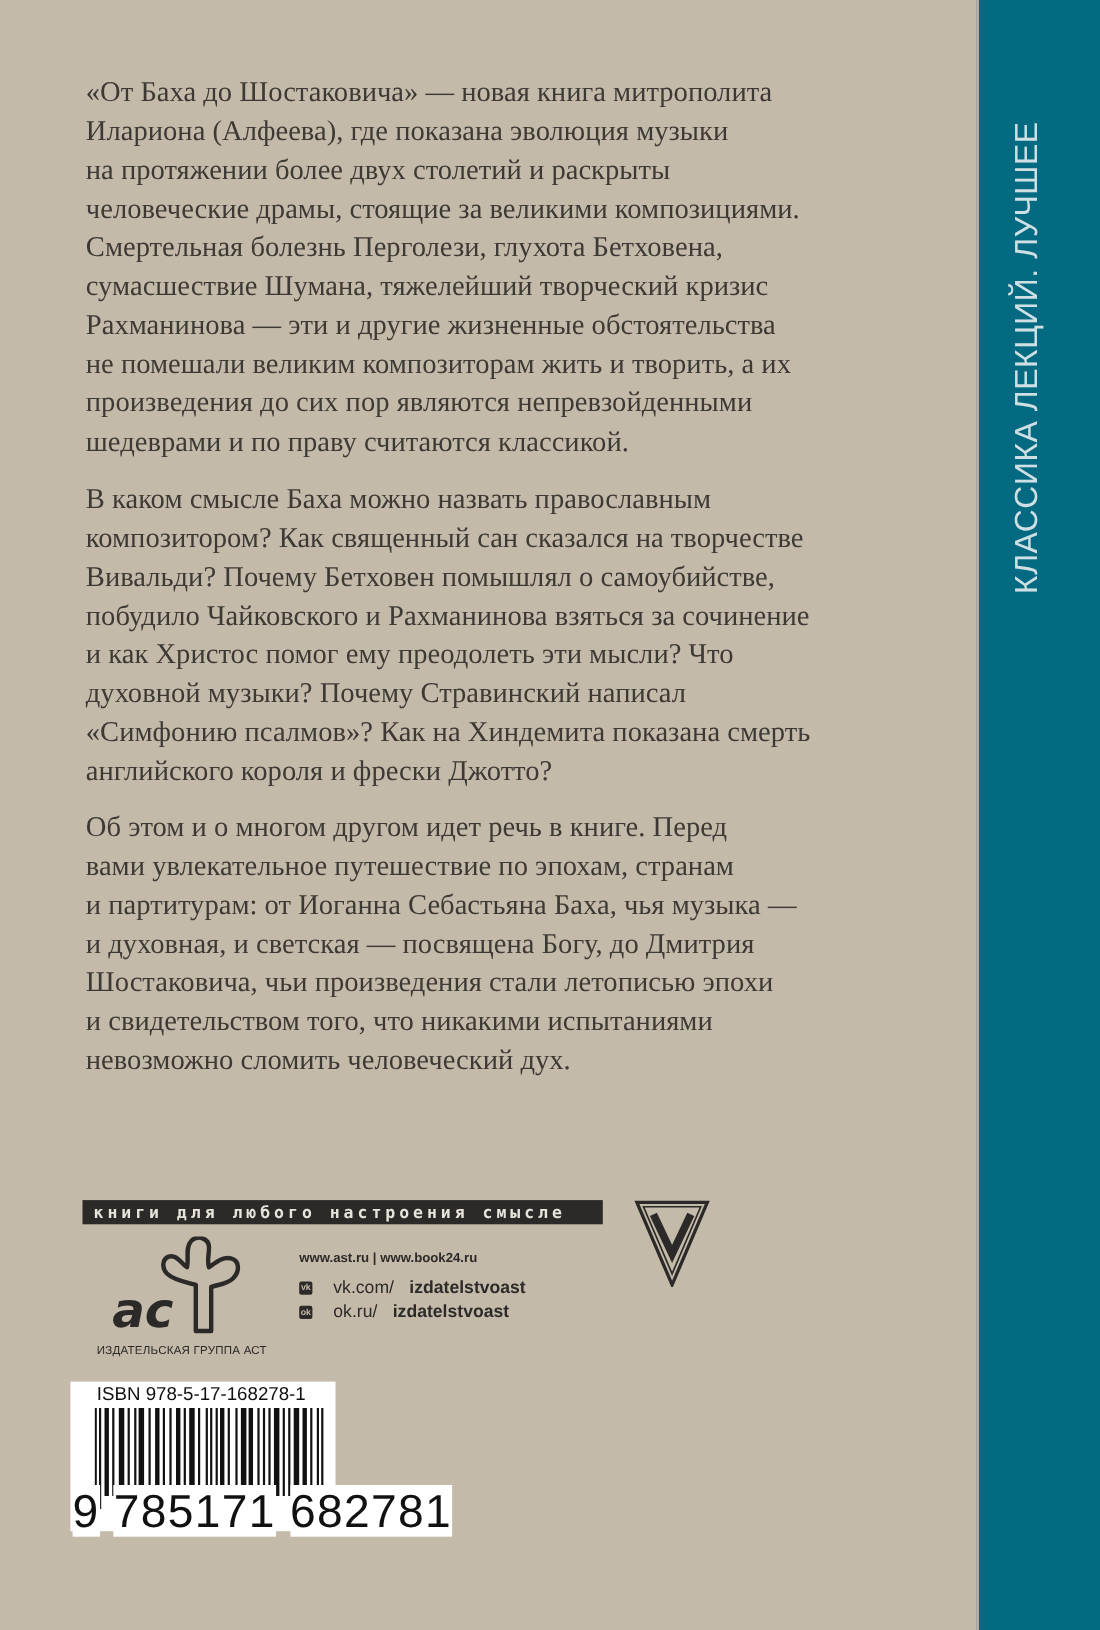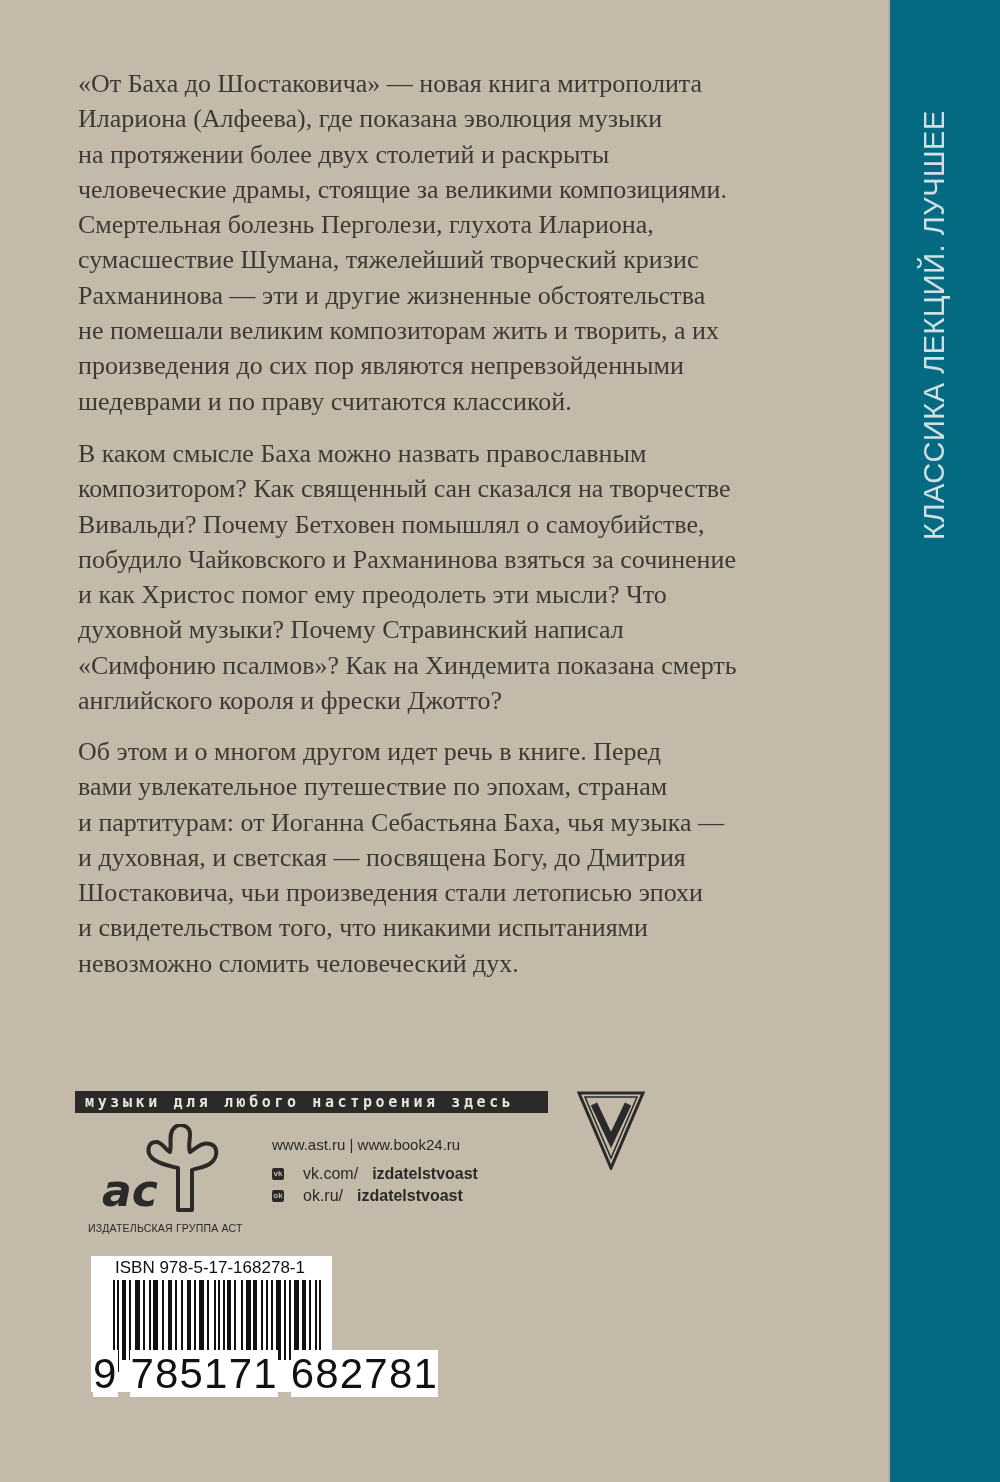--- a/index.html
+++ b/index.html
@@ -62,29 +62,29 @@
   }
   .logo-caption {
     position: absolute; left: 88px; top: 1222px;
     font-family: "Liberation Sans", sans-serif; font-size: 10.5px;
     color: #2b2a28; letter-spacing: 0.2px; white-space: nowrap;
   }
   .links {
     position: absolute; left: 272px; top: 1136px;
     font-family: "Liberation Sans", sans-serif; color: #2b2a28;
   }
-  .links .sites { font-weight: normal; font-size: 15px; white-space: nowrap; margin-bottom: 10px; }
+  .links .sites { font-weight: bold; font-size: 12px; white-space: nowrap; margin-bottom: 10px; }
   .links .social { font-size: 16px; white-space: nowrap; height: 22px; display: flex; align-items: center; gap: 14px; }
   .links .social b { font-weight: bold; }
   .social-icon {
     display: inline-block; width: 12px; height: 12px; background: #2b2a28; border-radius: 2px;
     margin-right: 5px; color: #c4baa9; font-size: 8px; line-height: 12px; text-align: center; font-weight: bold;
   }
   .barcode-box {
-    position: absolute; left: 91px; top: 1256px; width: 241px; height: 136px;
+    position: absolute; left: 64px; top: 1256px; width: 241px; height: 136px;
     background: #ffffff;
   }
   .isbn-text {
     position: absolute; left: 24px; top: 2px;
     font-family: "Liberation Sans", sans-serif; font-size: 17px; color: #111; white-space: nowrap;
   }
   .bars { position: absolute; left: 22px; top: 24px; width: 212px; height: 92px; }
   .barcode-digits {
     position: absolute; left: 2px; top: 94px; width: 236px;
     font-family: "Liberation Sans", sans-serif; font-size: 42px; color: #111; white-space: nowrap;
@@ -95,21 +95,21 @@
 </head>
 <body>
 
 <div class="cover">
 
   <div class="text-block" id="p1">
     <span class="line">«От Баха до Шостаковича» — новая книга митрополита</span>
     <span class="line">Илариона (Алфеева), где показана эволюция музыки</span>
     <span class="line">на протяжении более двух столетий и раскрыты</span>
     <span class="line">человеческие драмы, стоящие за великими композициями.</span>
-    <span class="line">Смертельная болезнь Перголези, глухота Илариона,</span>
+    <span class="line">Смертельная болезнь Перголези, глухота Бетховена,</span>
     <span class="line">сумасшествие Шумана, тяжелейший творческий кризис</span>
     <span class="line">Рахманинова — эти и другие жизненные обстоятельства</span>
     <span class="line">не помешали великим композиторам жить и творить, а их</span>
     <span class="line">произведения до сих пор являются непревзойденными</span>
     <span class="line">шедеврами и по праву считаются классикой.</span>
   </div>
 
   <div class="text-block" id="p2">
     <span class="line">В каком смысле Баха можно назвать православным</span>
     <span class="line">композитором? Как священный сан сказался на творчестве</span>
@@ -124,21 +124,21 @@
   <div class="text-block" id="p3">
     <span class="line">Об этом и о многом другом идет речь в книге. Перед</span>
     <span class="line">вами увлекательное путешествие по эпохам, странам</span>
     <span class="line">и партитурам: от Иоганна Себастьяна Баха, чья музыка —</span>
     <span class="line">и духовная, и светская — посвящена Богу, до Дмитрия</span>
     <span class="line">Шостаковича, чьи произведения стали летописью эпохи</span>
     <span class="line">и свидетельством того, что никакими испытаниями</span>
     <span class="line">невозможно сломить человеческий дух.</span>
   </div>
 
-  <div class="tagline-bar">музыки для любого настроения здесь</div>
+  <div class="tagline-bar">книги для любого настроения смысле</div>
 
   <svg class="age-badge" viewBox="0 0 70 80">
     <polygon points="3,3 67,3 35,78" fill="#c4baa9" stroke="#2b2a28" stroke-width="3"></polygon>
     <polygon points="9,7 61,7 35,68" fill="none" stroke="#2b2a28" stroke-width="1.5"></polygon>
     <polyline points="18,14 35,50 52,14" fill="none" stroke="#2b2a28" stroke-width="7" stroke-linejoin="miter"></polyline>
   </svg>
 
   <svg class="logo" viewBox="0 0 130 90">
     <path d="M78,86 L78,44 C70,42 58,40 52,34 C46,28 48,18 56,18 C62,18 64,24 70,28 C72,20 68,10 74,4 C80,-2 90,2 90,10 C90,18 88,22 90,28 C96,24 102,18 110,20 C118,22 118,32 112,38 C106,44 96,44 92,46 L92,86 Z" fill="#c4baa9" stroke="#2b2a28" stroke-width="4" stroke-linejoin="round"></path>
     <text x="2" y="82" font-family="DejaVu Sans, sans-serif" font-weight="bold" font-style="italic" font-size="44" fill="#2b2a28">ас</text>

